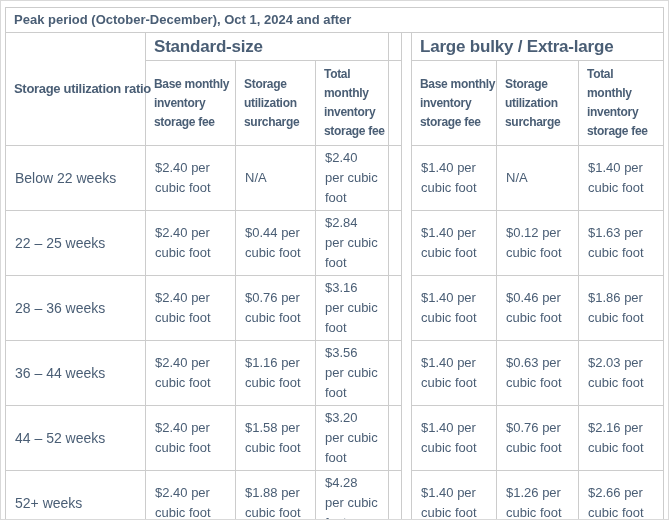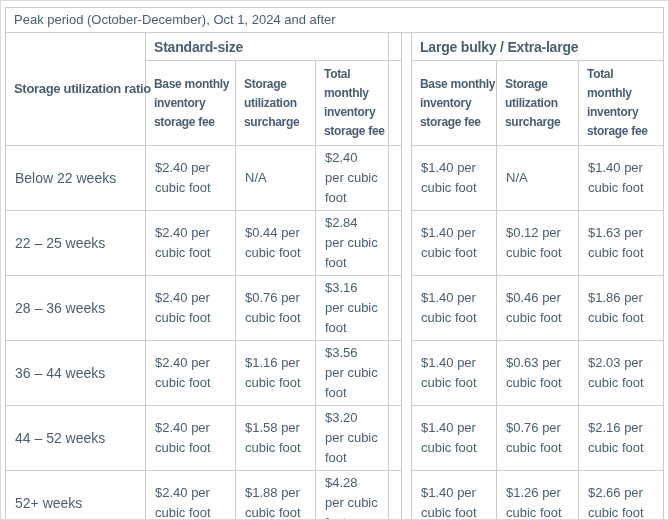--- a/index.html
+++ b/index.html
@@ -22,22 +22,22 @@
     padding:2px 9px;font-size:13px;line-height:20px;
     overflow:visible;
   }
   td.gap{border:none;padding:0;}
   td.sp{padding:0;}
   tr.r-title{height:25px;}
   tr.r-group{height:28px;}
   tr.r-colhdr{height:80px;}
   tr.r-d1{height:48px;}
   tr.r-d{height:46px;}
-  td.title{font-weight:normal;font-size:13px;padding:2px 8px;}
-  td.group{font-weight:bold;font-size:14px;letter-spacing:-0.2px;padding:2px 8px;}
+  td.title{font-weight:bold;font-size:13px;padding:2px 8px;}
+  td.group{font-weight:bold;font-size:17px;letter-spacing:-0.2px;padding:2px 8px;}
   td.hdr{
     font-weight:bold;font-size:12px;letter-spacing:-0.3px;
     white-space:pre-line;padding:4px 4px 4px 8px;line-height:19px;
   }
   td.ratio-hdr{
     font-weight:bold;font-size:13px;letter-spacing:-0.3px;
     white-space:nowrap;padding:2px 4px 2px 8px;
   }
   td.rowlabel{font-size:14px;padding:2px 4px 2px 9px;}
   td.fee{font-size:13px;}

